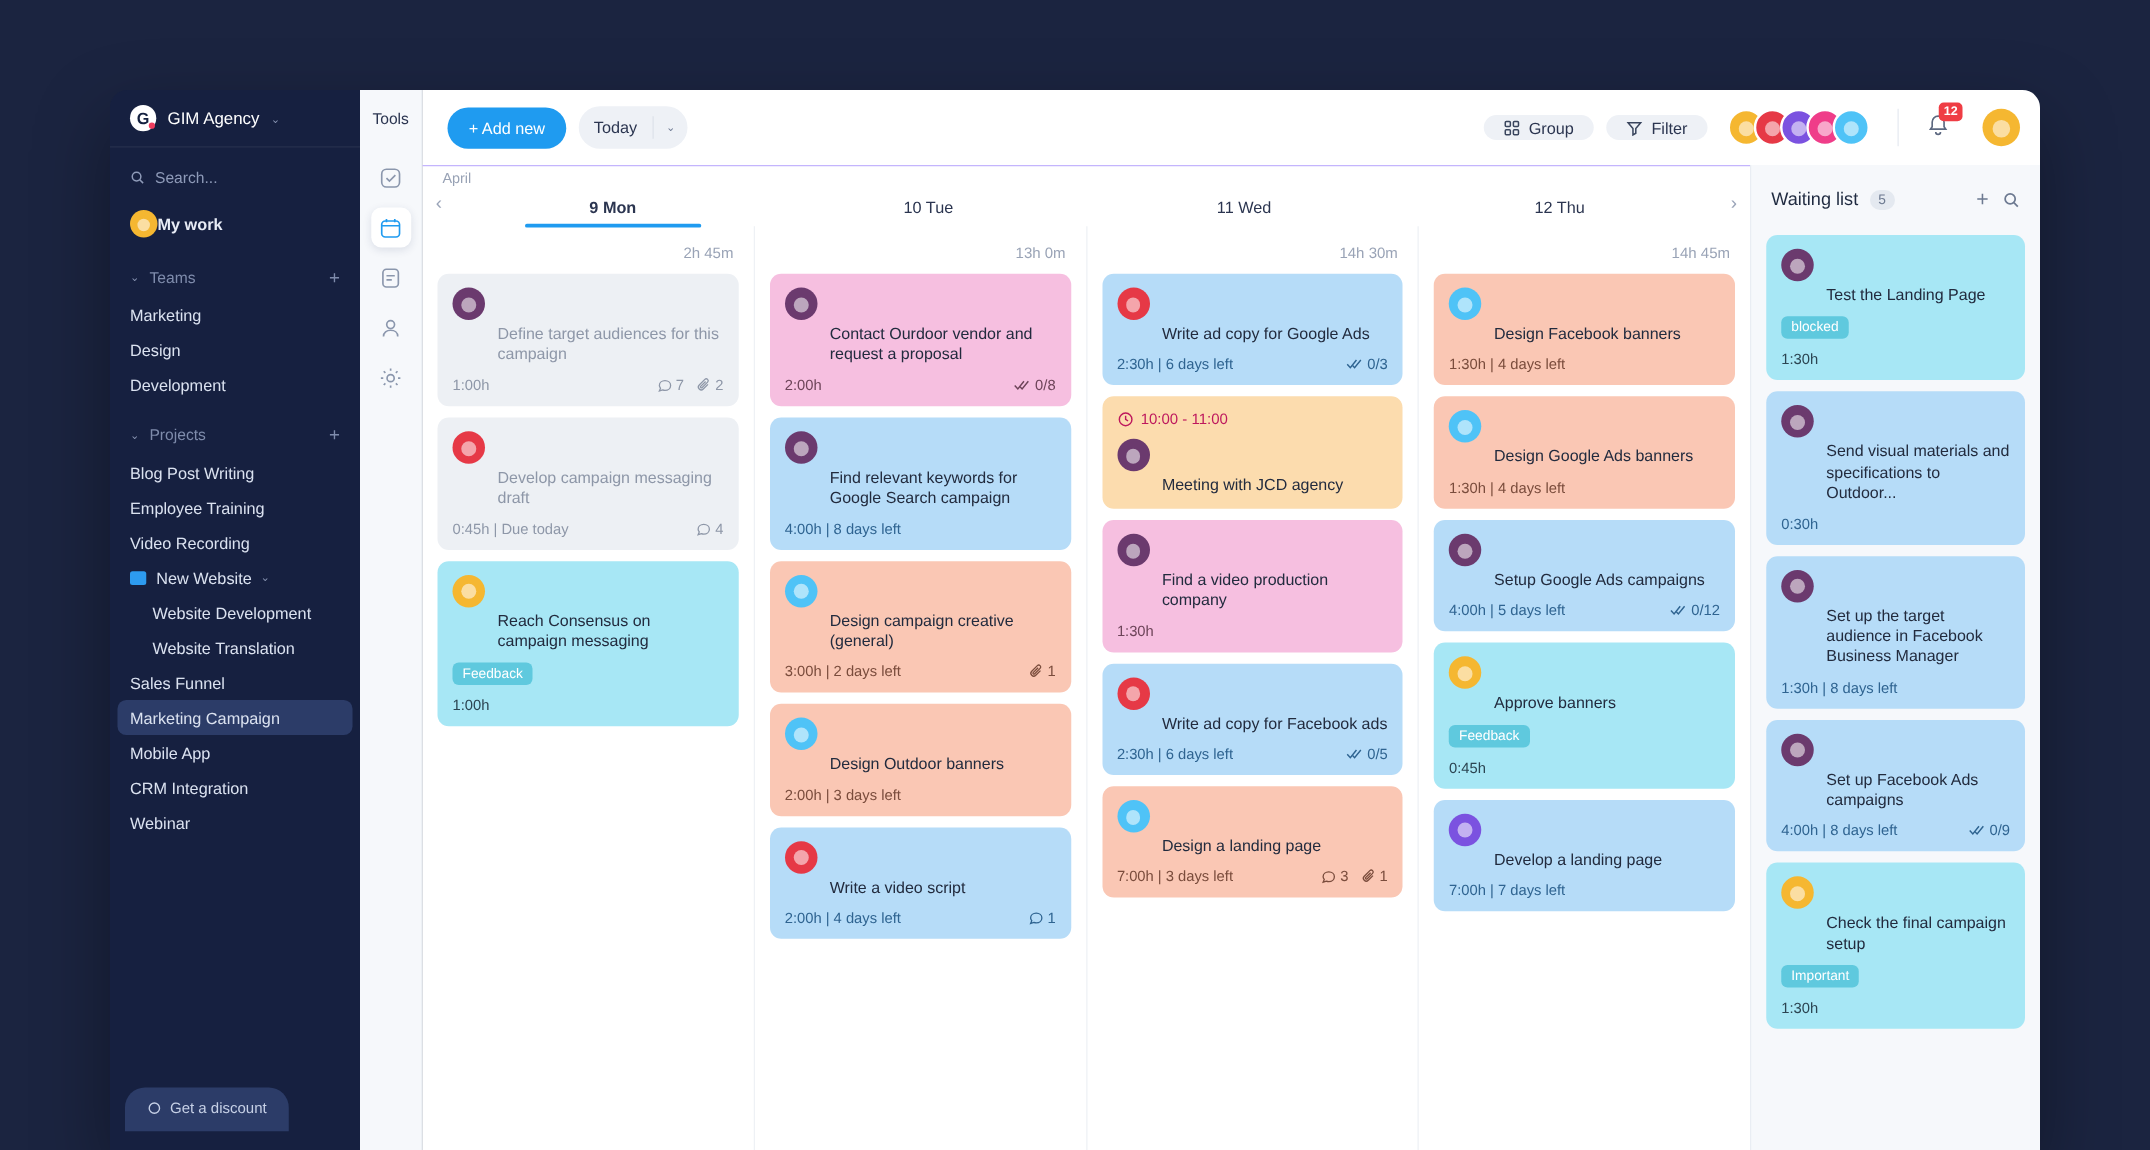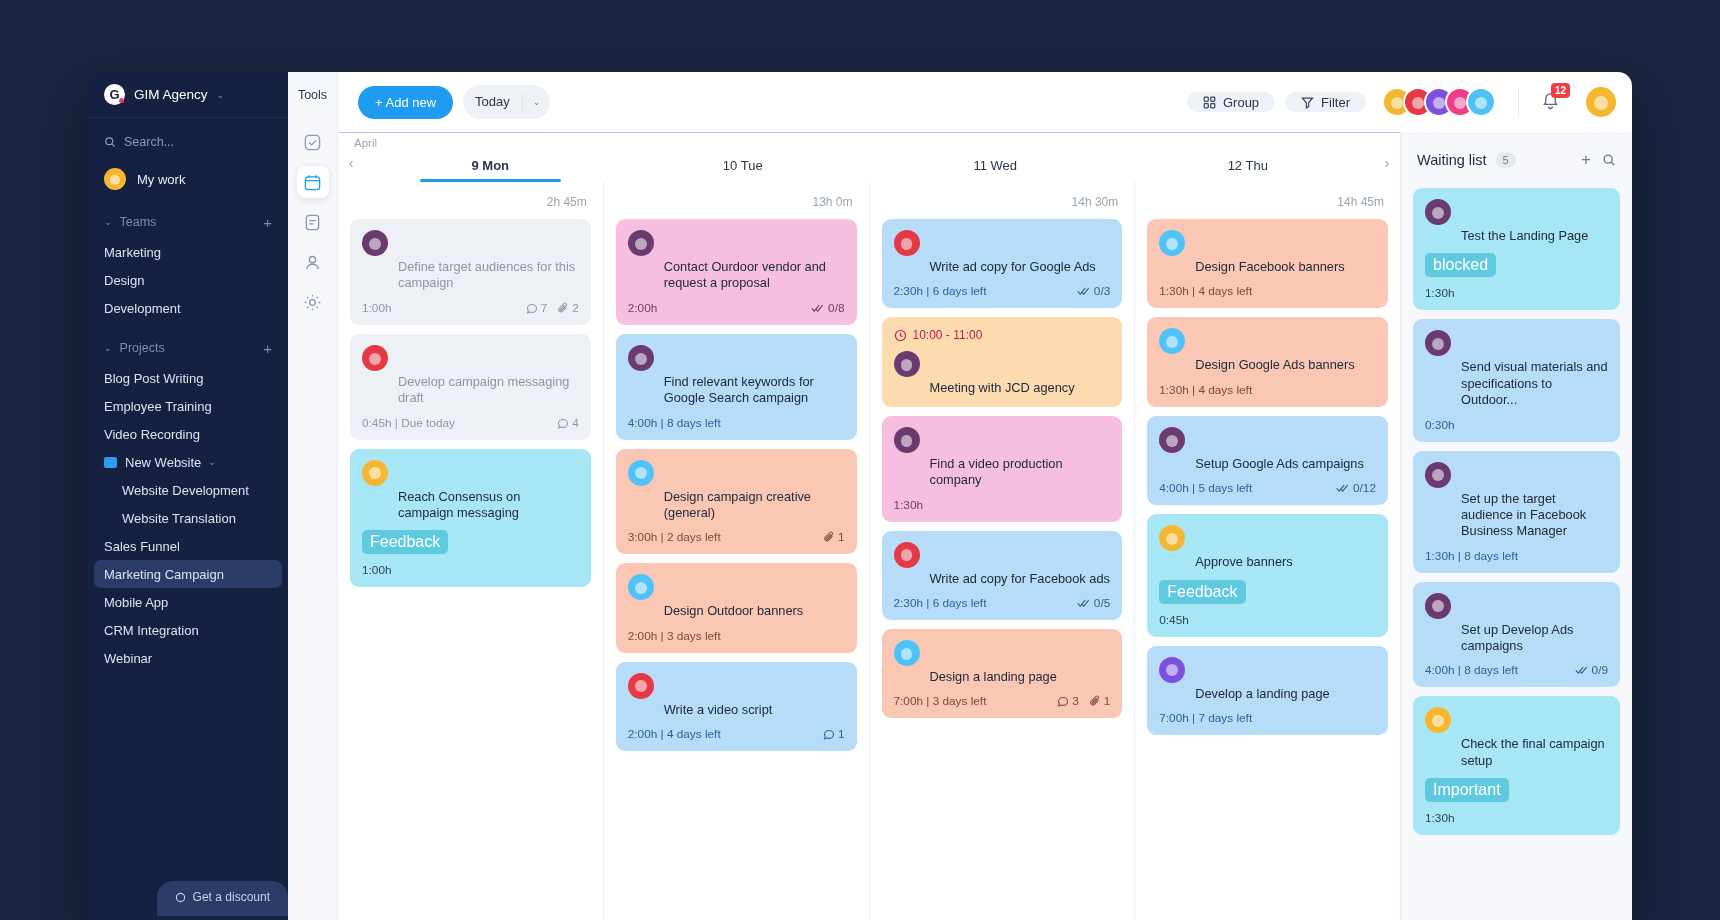--- a/index.html
+++ b/index.html
@@ -44,23 +44,23 @@
   }
   .brand-name { color: #fff; font-size: 13.5px; font-weight: 500; }
   .chev { color: #8b97b5; font-size: 9px; }
 
   .sb-search {
     display: flex; align-items: center; gap: 8px;
     padding: 0 16px; height: 40px; margin-top: 4px;
     color: #8e9ab8; font-size: 12.5px;
   }
   .sb-mywork {
-    display: flex; align-items: center; gap: 11px;
+    display: flex; align-items: center; 
     padding: 0 16px; height: 34px;
-    color: #e8ecf6; font-size: 13px;
+    color: #e8ecf6; font-size: 13px; font-weight: bold;
   }
   .av {
     border-radius: 50%; flex: 0 0 auto;
     background-size: cover; position: relative; overflow: hidden;
   }
   .av::after {
     content:""; position:absolute; left:50%; top:30%;
     transform:translateX(-50%);
     width:46%; height:46%; border-radius:50%;
     background: rgba(255,255,255,.55);
@@ -83,22 +83,22 @@
   .sb-item.sub { padding-left: 34px; }
   .sb-item.active {
     background:#2c3c68; margin: 0 6px; border-radius: 7px;
     padding-left: 10px;
   }
   .sb-item .folder {
     width:13px;height:11px;background:#2d9bf0;border-radius:2px;
     margin-right:8px; flex:0 0 auto;
   }
   .sb-bottom {
-    position:absolute; left:0; right:0; bottom:0;
-    display:flex; justify-content:flex-end; padding-bottom:4px;
+    position:absolute; left:12px; right:0; bottom:0;
+    display:flex; justify-content:flex-start; padding-bottom:15px;
   }
   .sb-bottom-btn {
     background:#2c3c68; color:#c6d0e6; font-size:12px;
     border-radius: 16px 16px 0 0; padding: 9px 18px 12px;
     display:flex; align-items:center; gap:7px; white-space:nowrap;
   }
 
   
   .rail {
     width: 50px; flex: 0 0 50px;
@@ -195,21 +195,21 @@
   .card-title { font-size:12.8px; line-height:1.28; color:#222b3e; padding-top:1px;margin-top:28px; }
   .card-bot {
     display:flex; align-items:center; justify-content:space-between;
     margin-top: 9px; font-size:11.8px;
   }
   .card-meta { color:#5d6779; }
   .card-icons { display:flex; align-items:center; gap:10px; color:#5d6779; }
   .card-icons span { display:flex; align-items:center; gap:3px; }
   .tag {
     display:inline-block; border-radius:5px; padding: 3px 8px;
-    font-size:16px; color:#fff; margin-top:9px;
+    font-size:11px; color:#fff; margin-top:9px;
   }
   .meeting-time {
     display:flex; align-items:center; gap:6px;
     font-size:12px; color:#be185d; margin-bottom:9px;
   }
   
   .c-gray  { background:#edf0f4; }
   .c-gray .card-title { color:#8e97a8; }
   .c-gray .card-meta, .c-gray .card-icons { color:#8e97a8; }
   .c-cyan  { background:#a7e7f5; }
@@ -706,21 +706,21 @@
                 <div class="card-title">Set up the target audience in Facebook Business Manager</div>
               </div>
               <div class="card-bot">
                 <span class="card-meta">1:30h | 8 days left</span>
                 <span class="card-icons"></span>
               </div>
             </div>
             <div class="card c-blue">
               <div class="card-top">
                 <div class="av av-dp"></div>
-                <div class="card-title">Set up Develop Ads campaigns</div>
+                <div class="card-title">Set up Facebook Ads campaigns</div>
               </div>
               <div class="card-bot">
                 <span class="card-meta">4:00h | 8 days left</span>
                 <span class="card-icons">
                   <span><svg width="14" height="12" viewBox="0 0 18 14" fill="none" stroke="currentColor" stroke-width="1.5">
                       <path d="M1 7.5L4.2 11 10.5 3.2"></path>
                       <path d="M6.5 8.8L8.6 11 15 3.2"></path>
                     </svg>0/9</span>
                 </span>
               </div>

